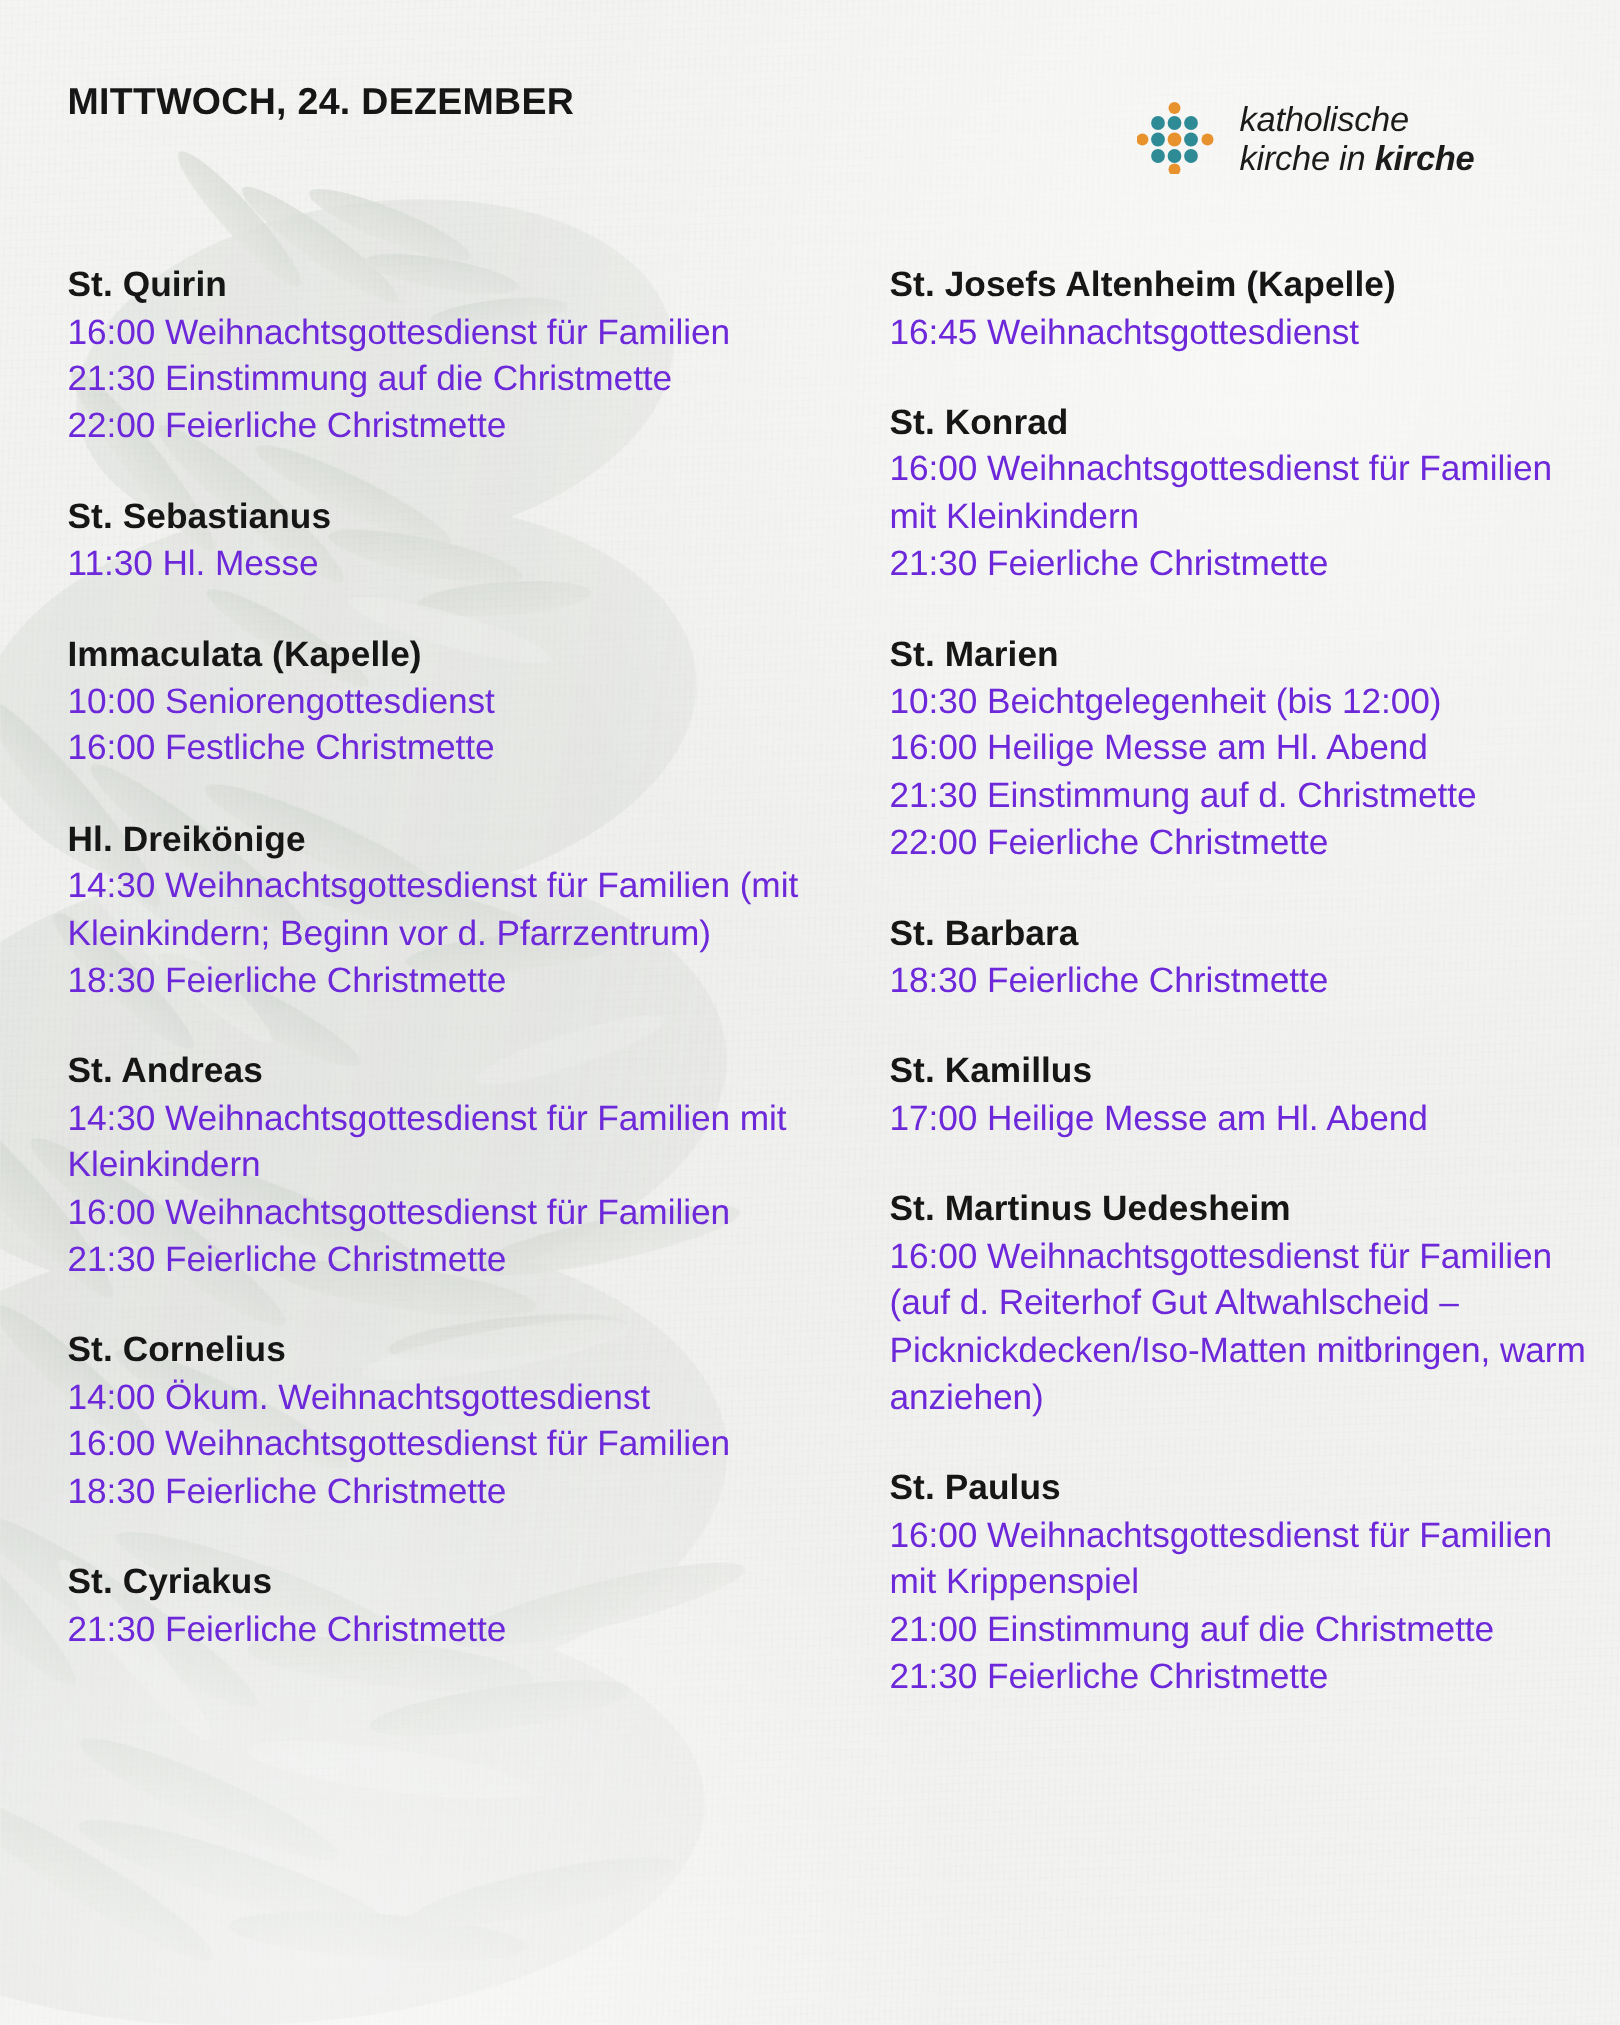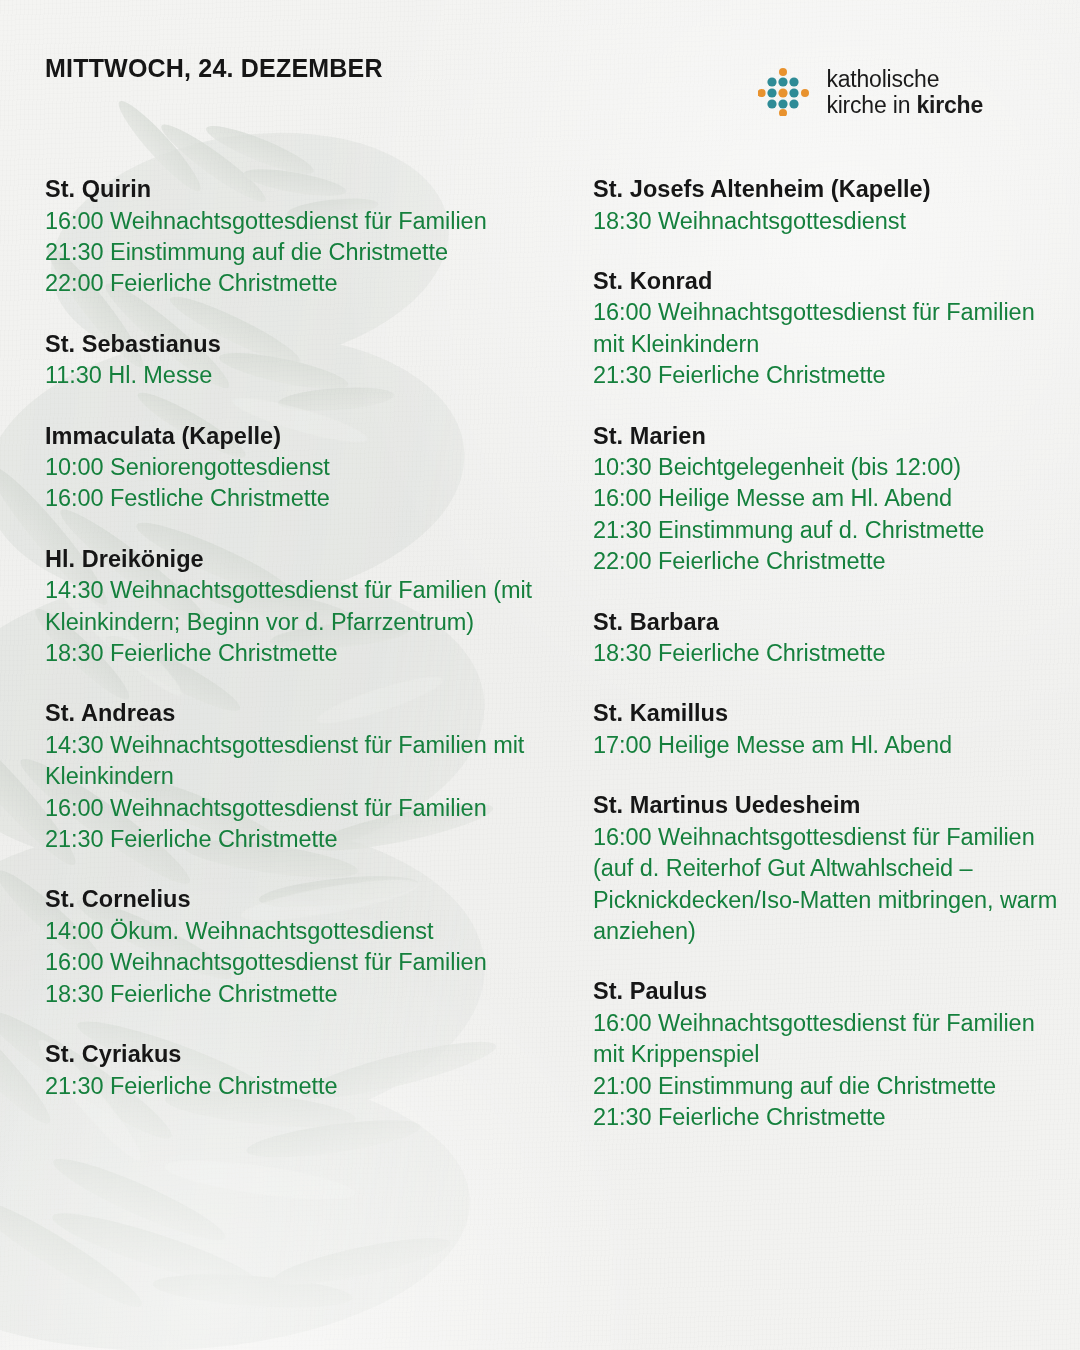--- a/index.html
+++ b/index.html
@@ -82,20 +82,21 @@
     position: relative;
     width: 52px;
     height: 48px;
     flex: 0 0 auto;
   }
   .logo-wordmark {
     font-size: 23px;
     line-height: 1.13;
     color: #1b1b1b;
     letter-spacing: -0.2px;
+    font-style: italic;
   }
   .logo-wordmark .l2 .strong { font-weight: bold; }
 
   
   .columns {
     display: flex;
     gap: 48px;
     margin-top: 18px;
   }
   .col { width: 500px; flex: 0 0 auto; }
@@ -108,21 +109,21 @@
     font-weight: bold;
     font-size: 23.5px;
     line-height: 1.30;
     color: #161616;
     margin-bottom: 1px;
     letter-spacing: 0.05px;
   }
   .service {
     font-size: 23.5px;
     line-height: 1.335;
-    color: #15803d;
+    color: #6d28d9;
     letter-spacing: -0.05px;
   }
 </style>
 </head>
 <body>
 
 <div class="bg-layer bg-paper"></div>
 
 <div class="bg-layer bg-tree">
   <svg width="1080" height="1350" viewBox="0 0 1080 1350" preserveAspectRatio="none" aria-hidden="true">
@@ -290,21 +291,21 @@
           <div class="service">18:30 Feierliche Christmette</div>
         </div>
         <div class="church">
           <div class="church-name">St. Cyriakus</div>
           <div class="service">21:30 Feierliche Christmette</div>
         </div>
       </div>
     <div class="col right" id="col-right">
         <div class="church">
           <div class="church-name">St. Josefs Altenheim (Kapelle)</div>
-          <div class="service">18:30 Weihnachtsgottesdienst</div>
+          <div class="service">16:45 Weihnachtsgottesdienst</div>
         </div>
         <div class="church">
           <div class="church-name">St. Konrad</div>
           <div class="service">16:00 Weihnachtsgottesdienst für Familien mit Kleinkindern</div>
           <div class="service">21:30 Feierliche Christmette</div>
         </div>
         <div class="church">
           <div class="church-name">St. Marien</div>
           <div class="service">10:30 Beichtgelegenheit (bis 12:00)</div>
           <div class="service">16:00 Heilige Messe am Hl. Abend</div>

